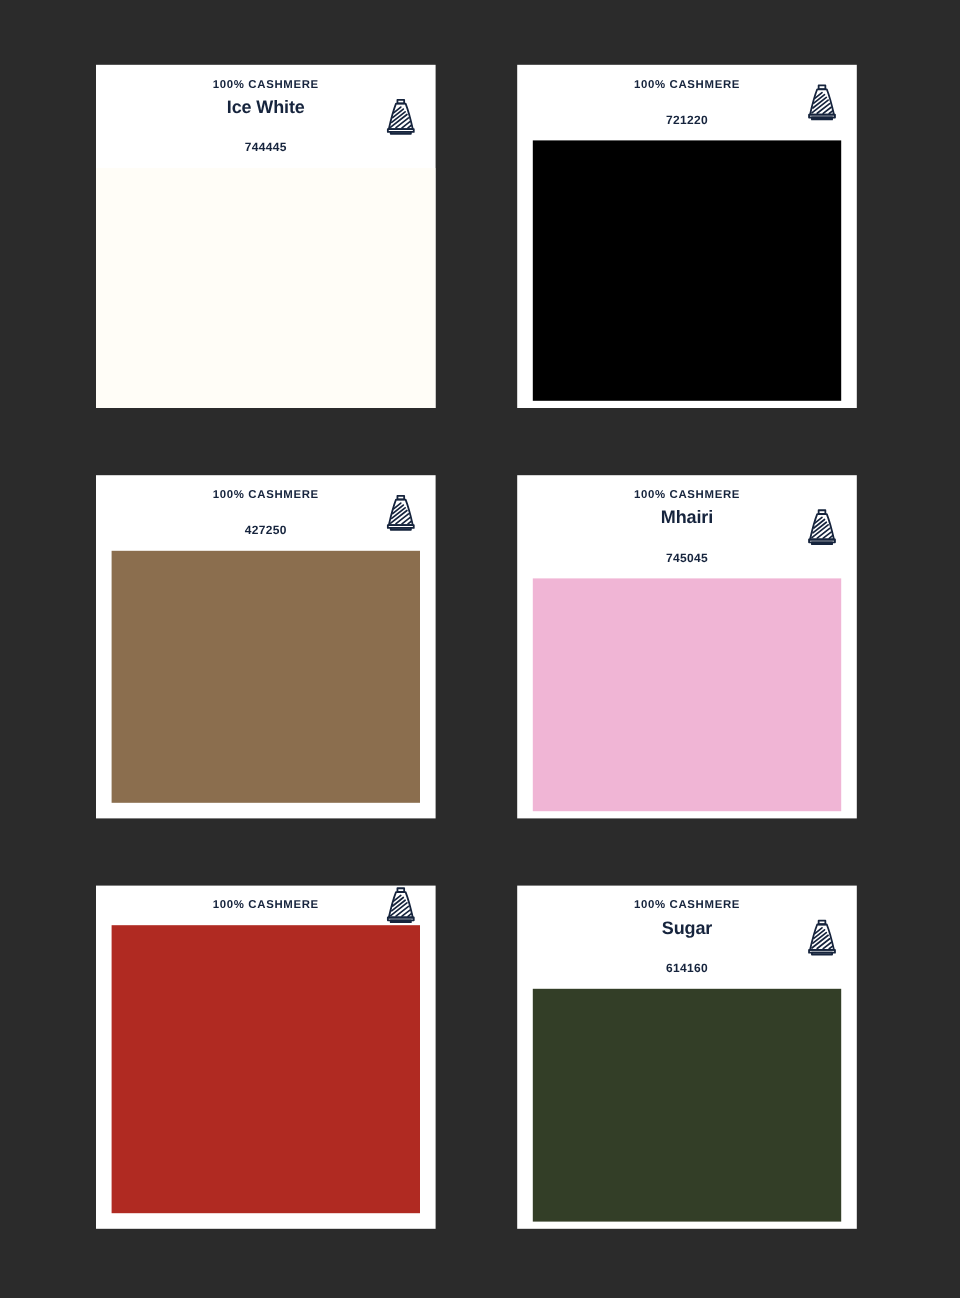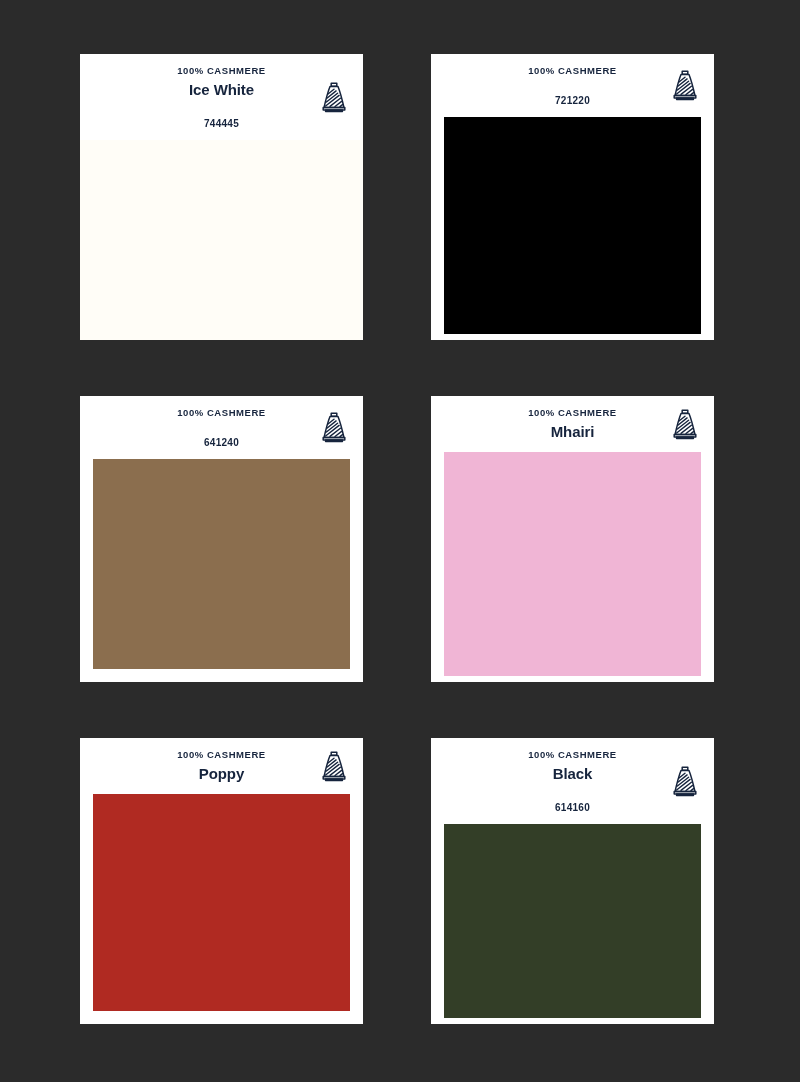--- a/index.html
+++ b/index.html
@@ -148,21 +148,21 @@
   </g>
 </svg></span>
     </div>
     <div class="swatch-colour-wrap">
       <div class="swatch-colour" style="background: rgb(0, 0, 0);"></div>
     </div>
     </div>
     <div class="swatch-card inset-med">
     <div class="card-header">
       <div class="composition">100% CASHMERE</div>
-      <div class="colour-code">641240</div>
+      <div class="colour-code">427250</div>
       <span class="spool-icon">
 <svg viewBox="0 0 30 34" xmlns="http://www.w3.org/2000/svg" aria-hidden="true">
   <g fill="none" stroke="#16243d" stroke-width="1.5" stroke-linejoin="round" stroke-linecap="round">
     <path d="M12.2 3.2 h5.6 v3.0 h-5.6 z"></path>
     <path d="M11.0 6.4 C8.4 13.0 6.6 20.5 5.0 27.6 h20.0 C23.4 20.5 21.6 13.0 19.0 6.4 z"></path>
     <path d="M4.2 27.6 h21.6 v2.3 h-21.6 z"></path>
     <path d="M6.6 29.9 h16.8 v1.6 h-16.8 z"></path>
   </g>
   <g stroke="#16243d" stroke-width="1.4" stroke-linecap="round">
     <line x1="9.0" y1="14.0" x2="15.0" y2="9.2"></line>
@@ -176,20 +176,21 @@
 </svg></span>
     </div>
     <div class="swatch-colour-wrap">
       <div class="swatch-colour" style="background: rgb(139, 110, 78);"></div>
     </div>
     </div>
     <div class="swatch-card inset-small">
     <div class="card-header">
       <div class="composition">100% CASHMERE</div>
       <div class="colour-name">Mhairi</div>
+      <div class="colour-code">745045</div>
       <span class="spool-icon">
 <svg viewBox="0 0 30 34" xmlns="http://www.w3.org/2000/svg" aria-hidden="true">
   <g fill="none" stroke="#16243d" stroke-width="1.5" stroke-linejoin="round" stroke-linecap="round">
     <path d="M12.2 3.2 h5.6 v3.0 h-5.6 z"></path>
     <path d="M11.0 6.4 C8.4 13.0 6.6 20.5 5.0 27.6 h20.0 C23.4 20.5 21.6 13.0 19.0 6.4 z"></path>
     <path d="M4.2 27.6 h21.6 v2.3 h-21.6 z"></path>
     <path d="M6.6 29.9 h16.8 v1.6 h-16.8 z"></path>
   </g>
   <g stroke="#16243d" stroke-width="1.4" stroke-linecap="round">
     <line x1="9.0" y1="14.0" x2="15.0" y2="9.2"></line>
@@ -202,21 +203,20 @@
   </g>
 </svg></span>
     </div>
     <div class="swatch-colour-wrap">
       <div class="swatch-colour" style="background: rgb(240, 181, 213);"></div>
     </div>
     </div>
     <div class="swatch-card inset-med">
     <div class="card-header">
       <div class="composition">100% CASHMERE</div>
-      <div class="colour-name">Poppy</div>
       <span class="spool-icon">
 <svg viewBox="0 0 30 34" xmlns="http://www.w3.org/2000/svg" aria-hidden="true">
   <g fill="none" stroke="#16243d" stroke-width="1.5" stroke-linejoin="round" stroke-linecap="round">
     <path d="M12.2 3.2 h5.6 v3.0 h-5.6 z"></path>
     <path d="M11.0 6.4 C8.4 13.0 6.6 20.5 5.0 27.6 h20.0 C23.4 20.5 21.6 13.0 19.0 6.4 z"></path>
     <path d="M4.2 27.6 h21.6 v2.3 h-21.6 z"></path>
     <path d="M6.6 29.9 h16.8 v1.6 h-16.8 z"></path>
   </g>
   <g stroke="#16243d" stroke-width="1.4" stroke-linecap="round">
     <line x1="9.0" y1="14.0" x2="15.0" y2="9.2"></line>
@@ -229,21 +229,21 @@
   </g>
 </svg></span>
     </div>
     <div class="swatch-colour-wrap">
       <div class="swatch-colour" style="background: rgb(176, 42, 34);"></div>
     </div>
     </div>
     <div class="swatch-card inset-small">
     <div class="card-header">
       <div class="composition">100% CASHMERE</div>
-      <div class="colour-name">Black</div>
+      <div class="colour-name">Sugar</div>
       <div class="colour-code">614160</div>
       <span class="spool-icon">
 <svg viewBox="0 0 30 34" xmlns="http://www.w3.org/2000/svg" aria-hidden="true">
   <g fill="none" stroke="#16243d" stroke-width="1.5" stroke-linejoin="round" stroke-linecap="round">
     <path d="M12.2 3.2 h5.6 v3.0 h-5.6 z"></path>
     <path d="M11.0 6.4 C8.4 13.0 6.6 20.5 5.0 27.6 h20.0 C23.4 20.5 21.6 13.0 19.0 6.4 z"></path>
     <path d="M4.2 27.6 h21.6 v2.3 h-21.6 z"></path>
     <path d="M6.6 29.9 h16.8 v1.6 h-16.8 z"></path>
   </g>
   <g stroke="#16243d" stroke-width="1.4" stroke-linecap="round">

